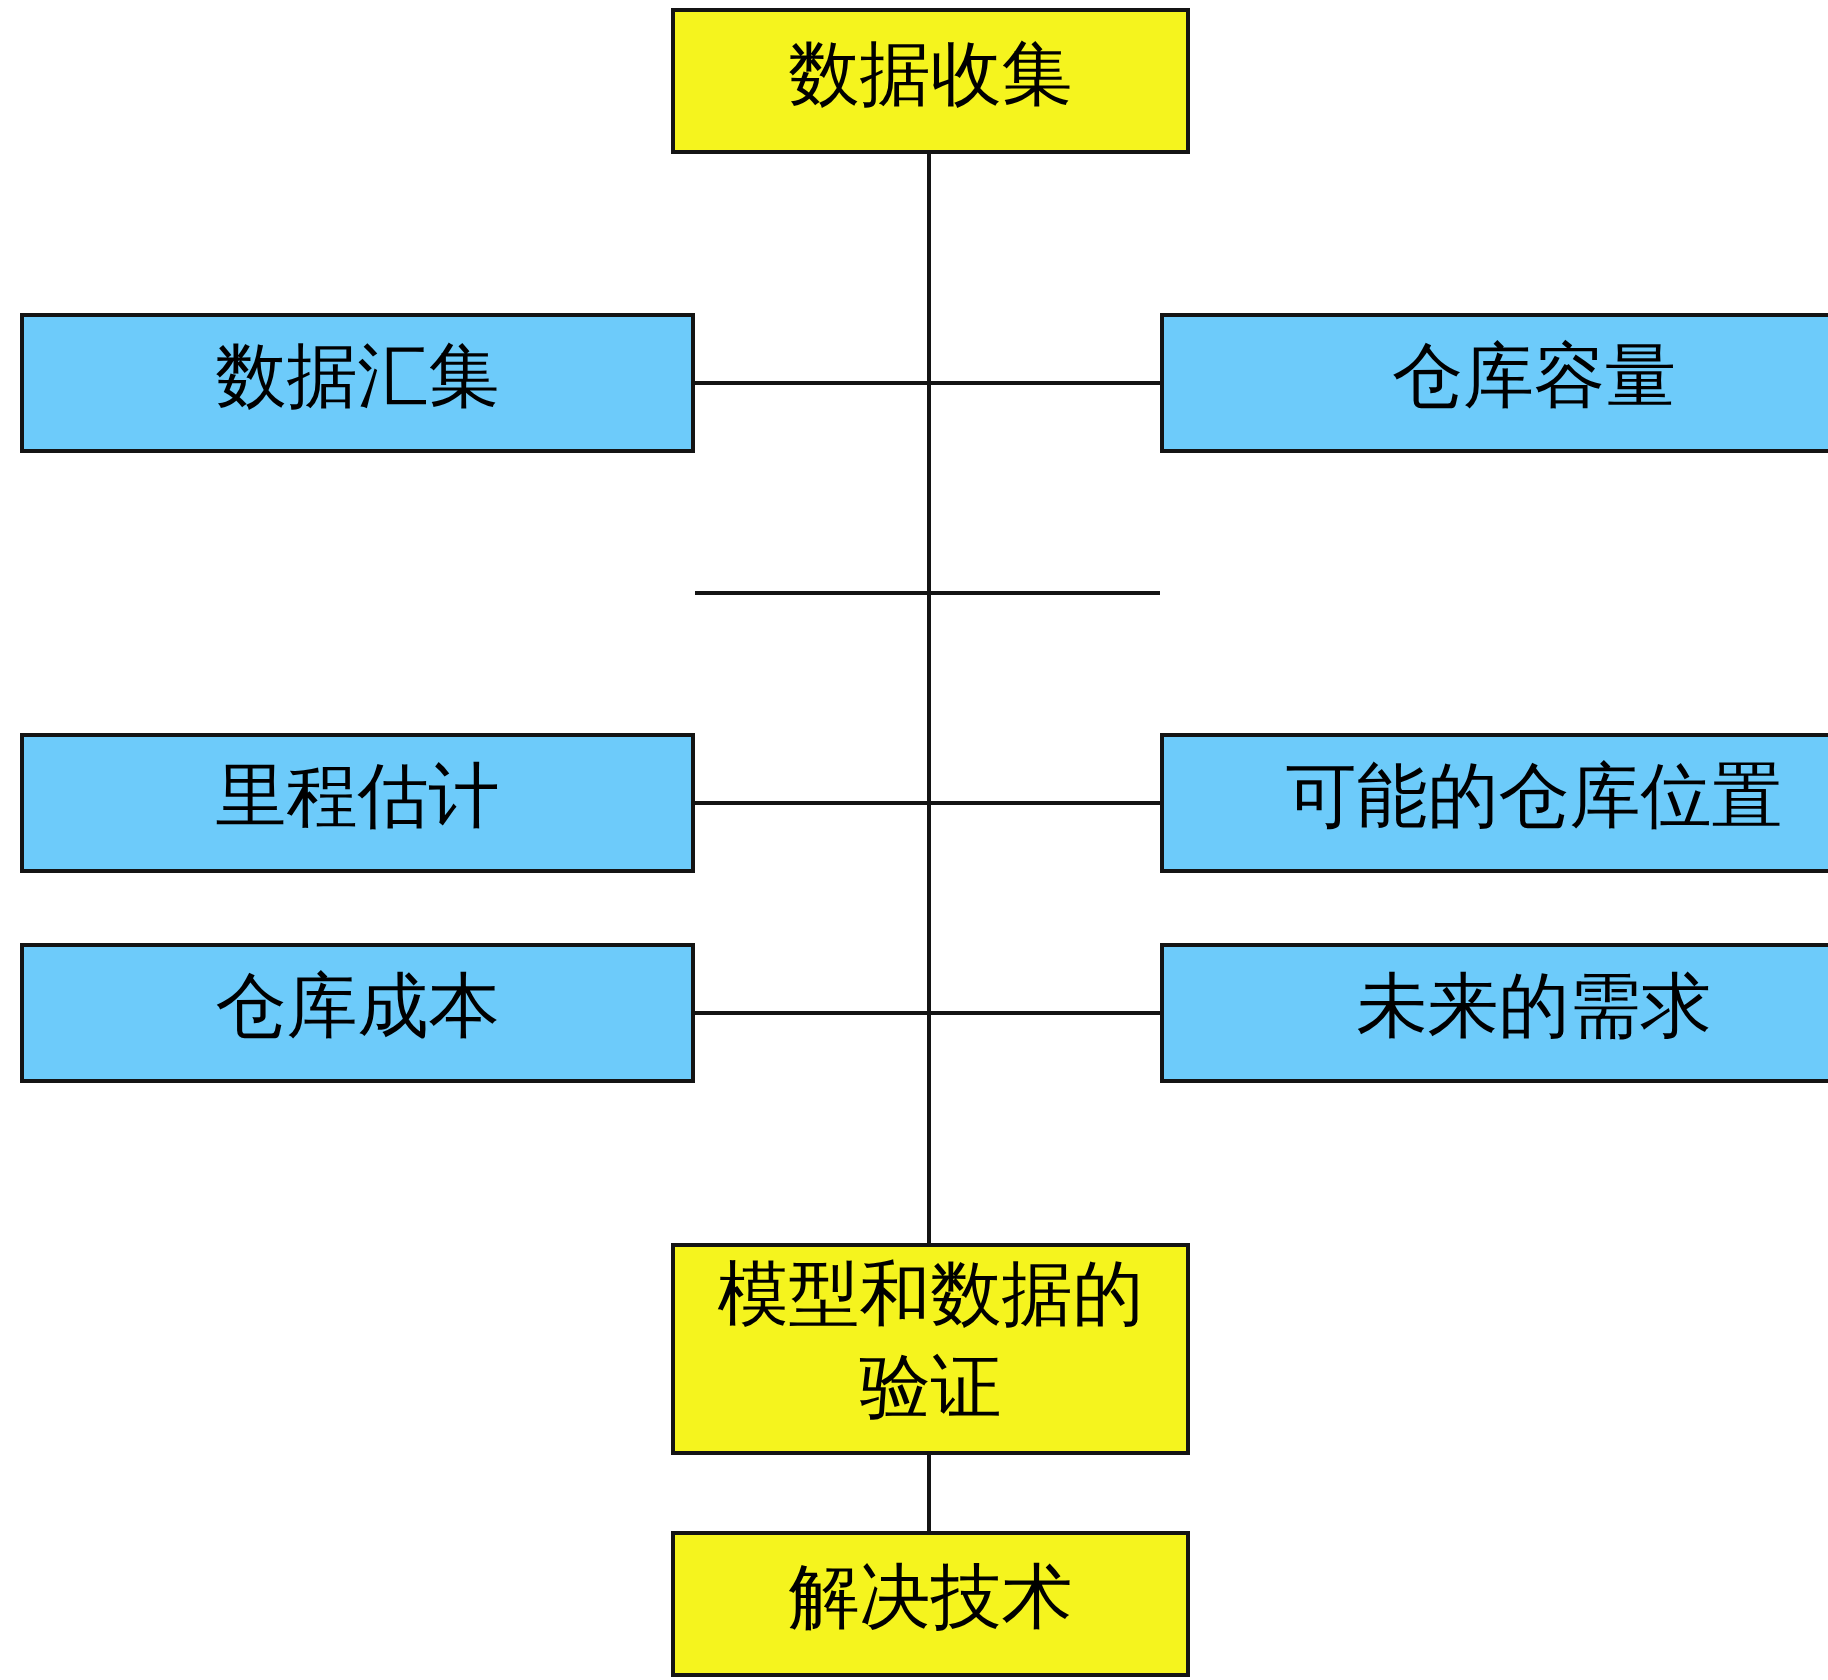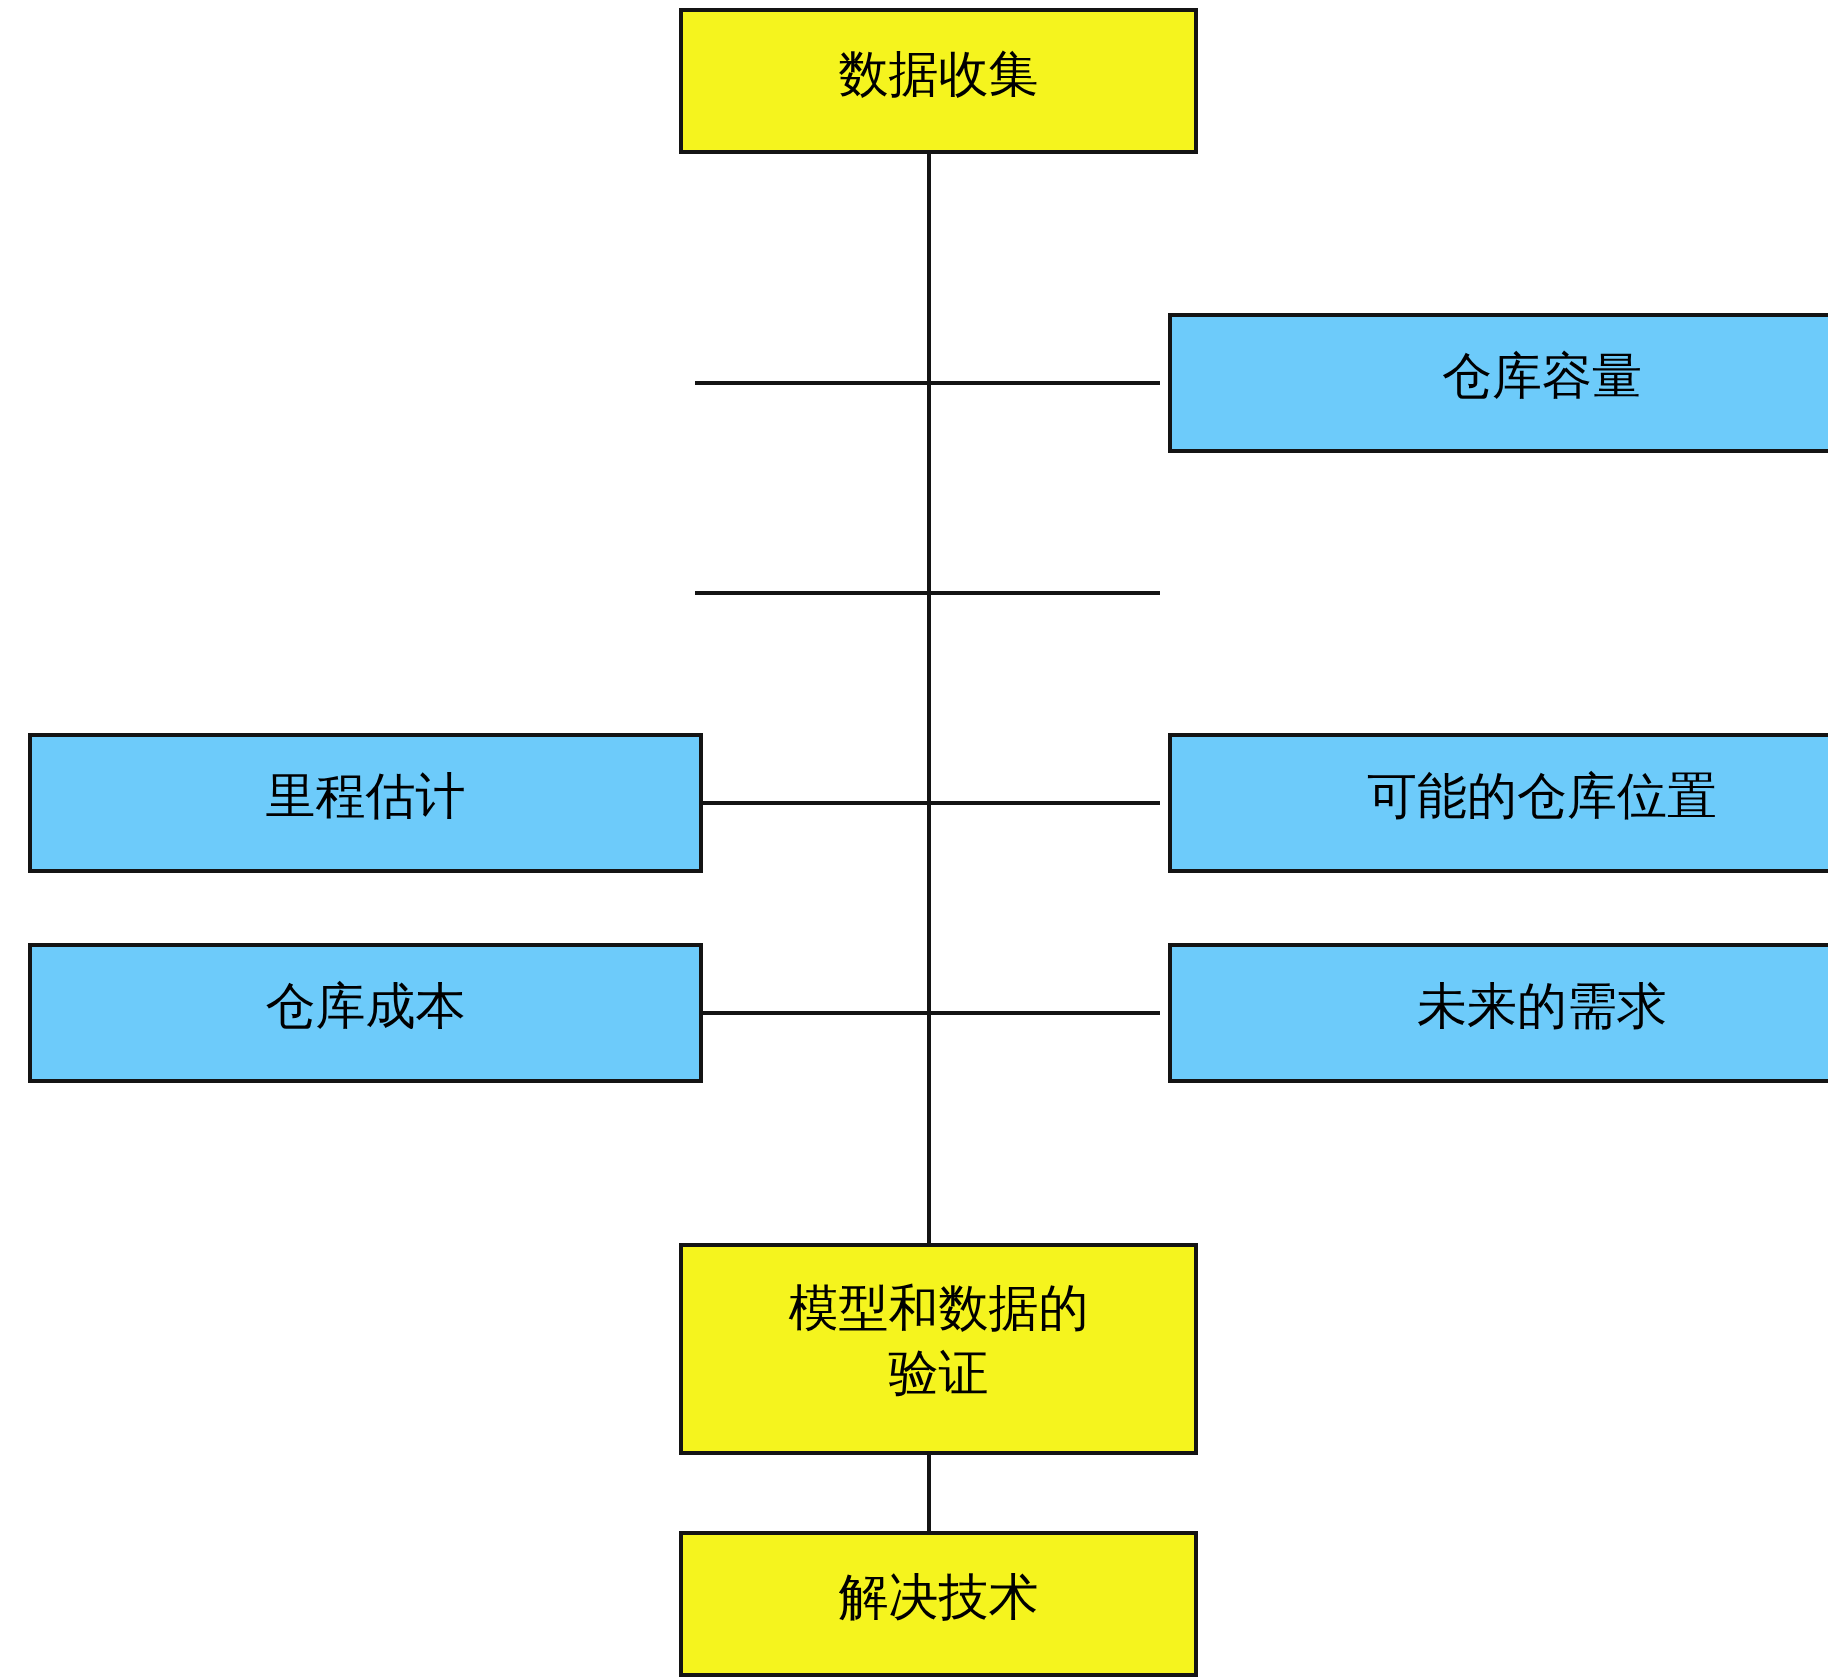--- a/index.html
+++ b/index.html
@@ -24,24 +24,23 @@
   }
   .node {
     position: absolute;
     box-sizing: border-box;
     border: 4px solid var(--border);
     display: flex;
     align-items: center;
     justify-content: center;
     text-align: center;
     color: var(--text);
-    font-size: 50px;
+    font-size: 71px;
     line-height: 1.3;
     padding-bottom: 14px;
-    margin-left: 8px;
   }
   .node.yellow { background: var(--yellow); }
   .node.blue  { background: var(--blue); }
 
   .node.top-node    { left: 671px; top: 8px;    width: 519px; height: 146px; }
   .node.middle-node { left: 671px; top: 1243px; width: 519px; height: 212px; padding-bottom: 17px; align-items: center; }
   .node.bottom-node { left: 671px; top: 1531px; width: 519px; height: 146px; }
 
   .node.left-node  { left: 20px;   width: 675px; height: 140px; }
   .node.right-node { left: 1160px; width: 748px; height: 140px; }
@@ -83,20 +82,23 @@
     <span>数据收集</span>
   </div>
 
   <div class="vline main"></div>
 
   <div class="hline row1"></div>
   <div class="hline row2"></div>
   <div class="hline row3"></div>
   <div class="hline row4"></div>
 
+  <div class="node blue left-node row1">
+    <span>数据汇集</span>
+  </div>
   <div class="node blue left-node row3">
     <span>里程估计</span>
   </div>
   <div class="node blue left-node row4">
     <span>仓库成本</span>
   </div>
 
   <div class="node blue right-node row1">
     <span>仓库容量</span>
   </div>

